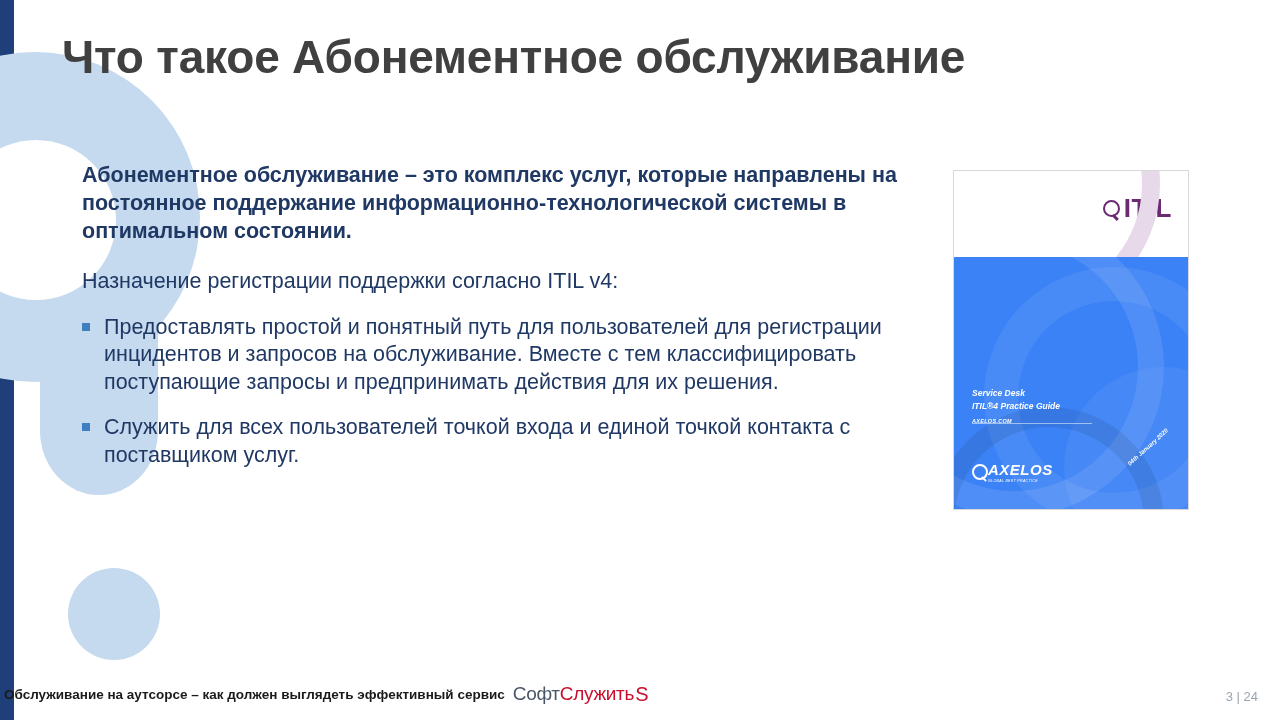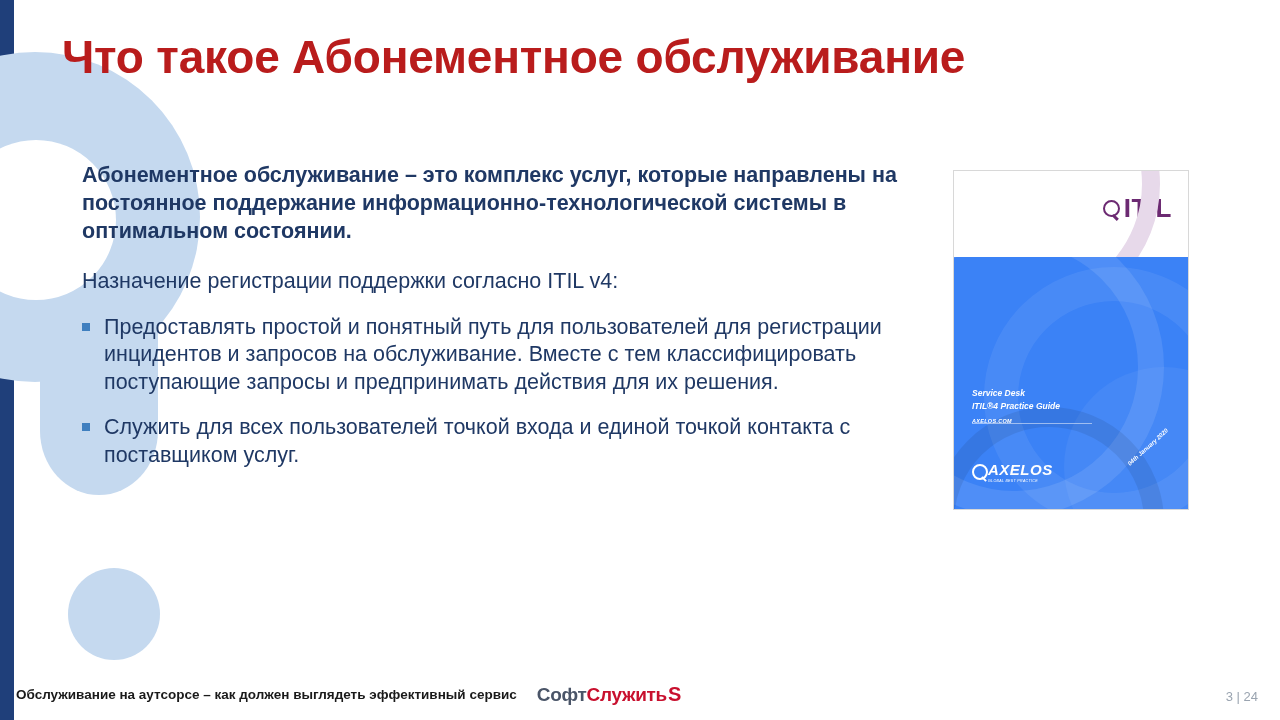--- a/index.html
+++ b/index.html
@@ -56,21 +56,21 @@
     border-radius: 50%;
     background: #c5d9ef;
     z-index: 0;
   }
   .title {
     position: absolute;
     left: 62px; top: 32px;
     width: 1120px;
     font-size: 46px;
     font-weight: bold;
-    color: #b91c1c;
+    color: #404040;
     letter-spacing: -0.2px;
     z-index: 5;
     line-height: 1.12;
   }
   .content {
     position: absolute;
     left: 82px; top: 162px;
     width: 840px;
     z-index: 5;
   }
@@ -238,36 +238,36 @@
     color: #ffffff;
     font-size: 6px;
     font-weight: bold;
     text-align: center;
     transform: rotate(-42deg);
     line-height: 1.4;
   }
   
   .footer {
     position: absolute;
-    left: 16px; bottom: 14px;
+    left: 4px; bottom: 14px;
     display: flex;
     align-items: center;
-    gap: 20px;
+    gap: 8px;
     z-index: 5;
   }
   .footer-text {
     font-size: 13.5px;
     color: #1a1a1a;
     font-weight: bold;
   }
   .brand {
     font-size: 19px;
-    font-weight: bold;
+    font-weight: normal;
     display: flex;
-    align-items: flex-end;
+    align-items: flex-start;
     letter-spacing: -0.3px;
   }
   .brand .soft { color: #4a5568; }
   .brand .bal { color: #c8102e; }
   .brand .s-mark {
     color: #c8102e;
     font-size: 20px;
     margin-left: 1px;
   }
   .page-num {

